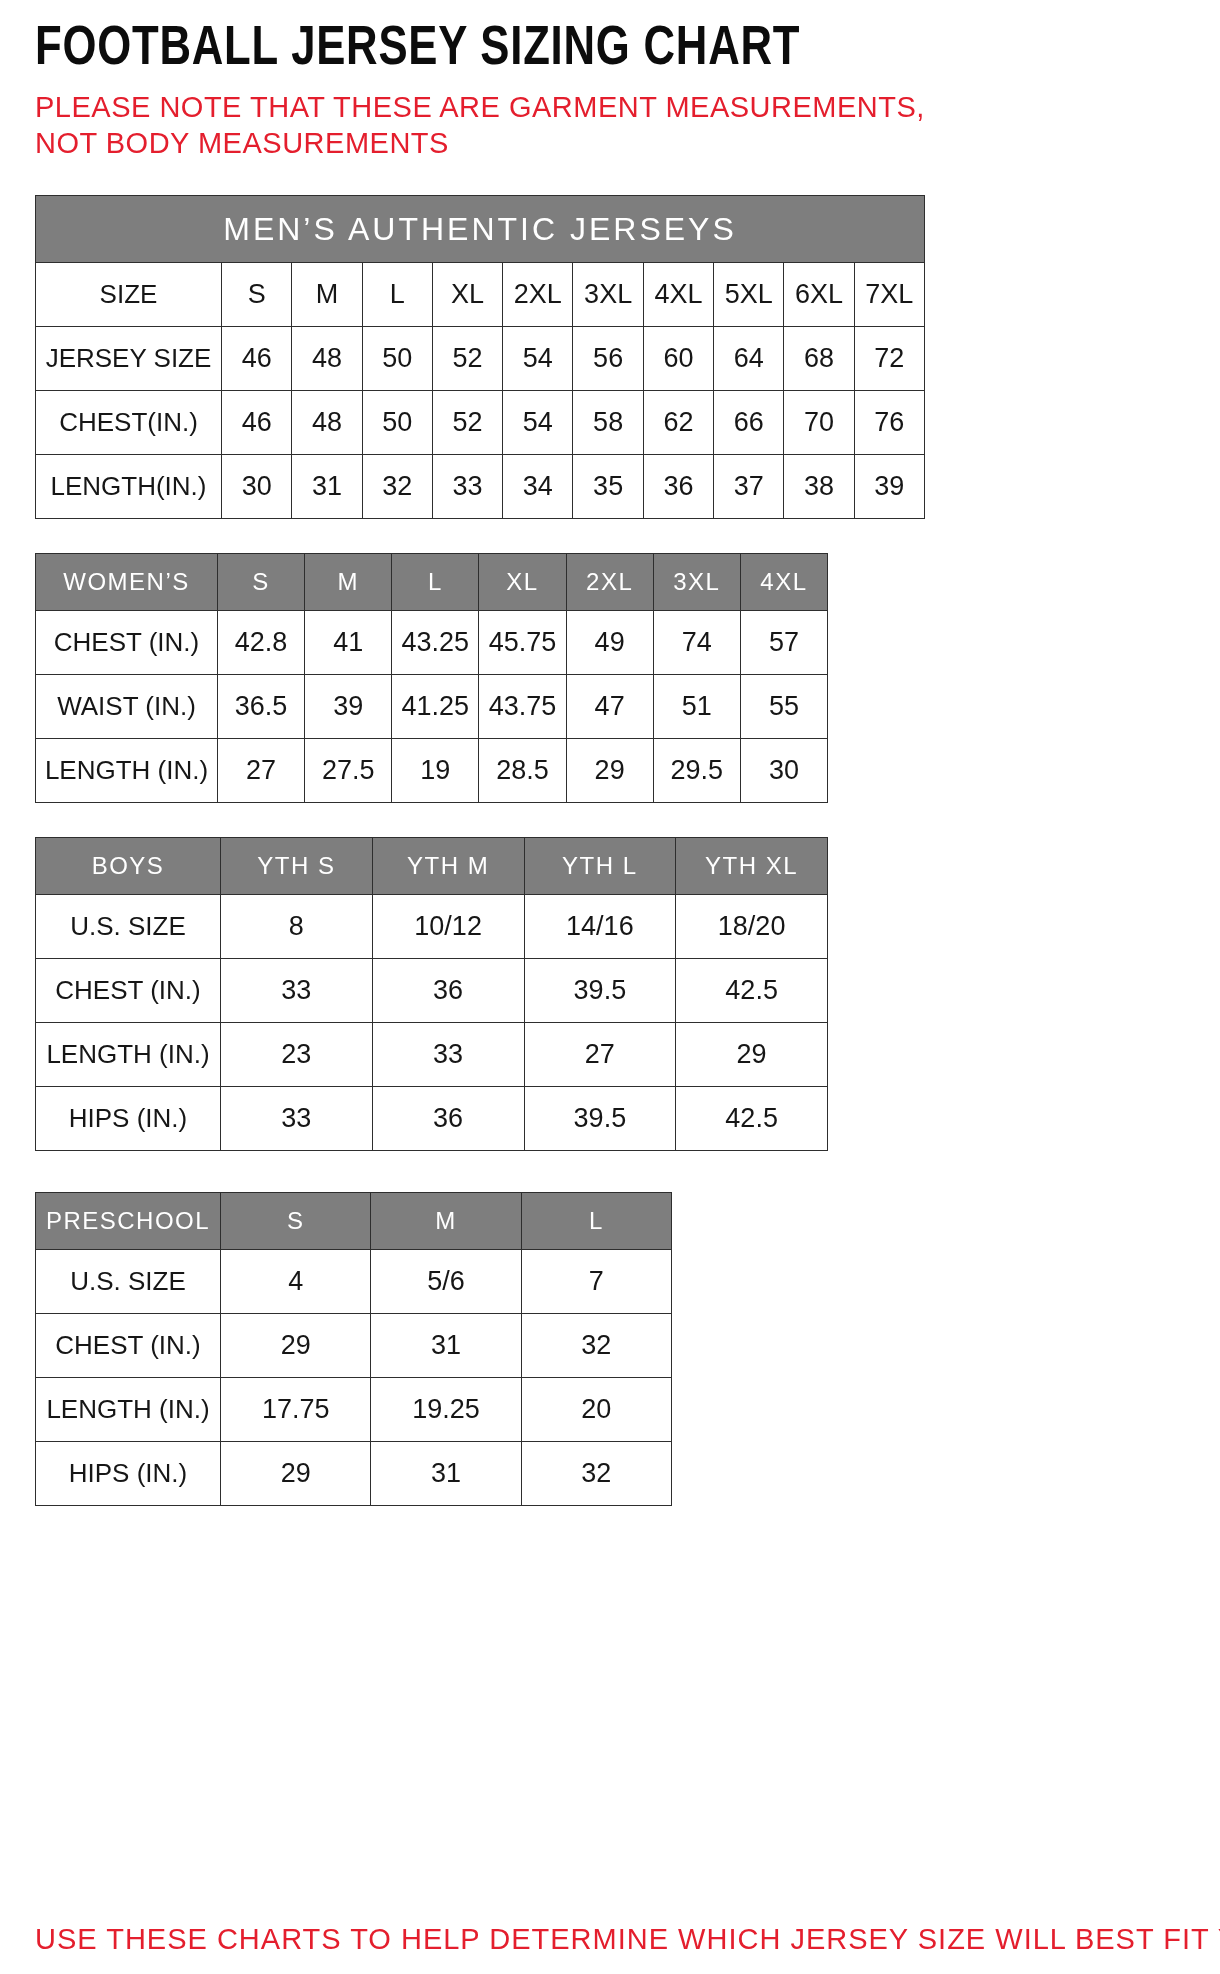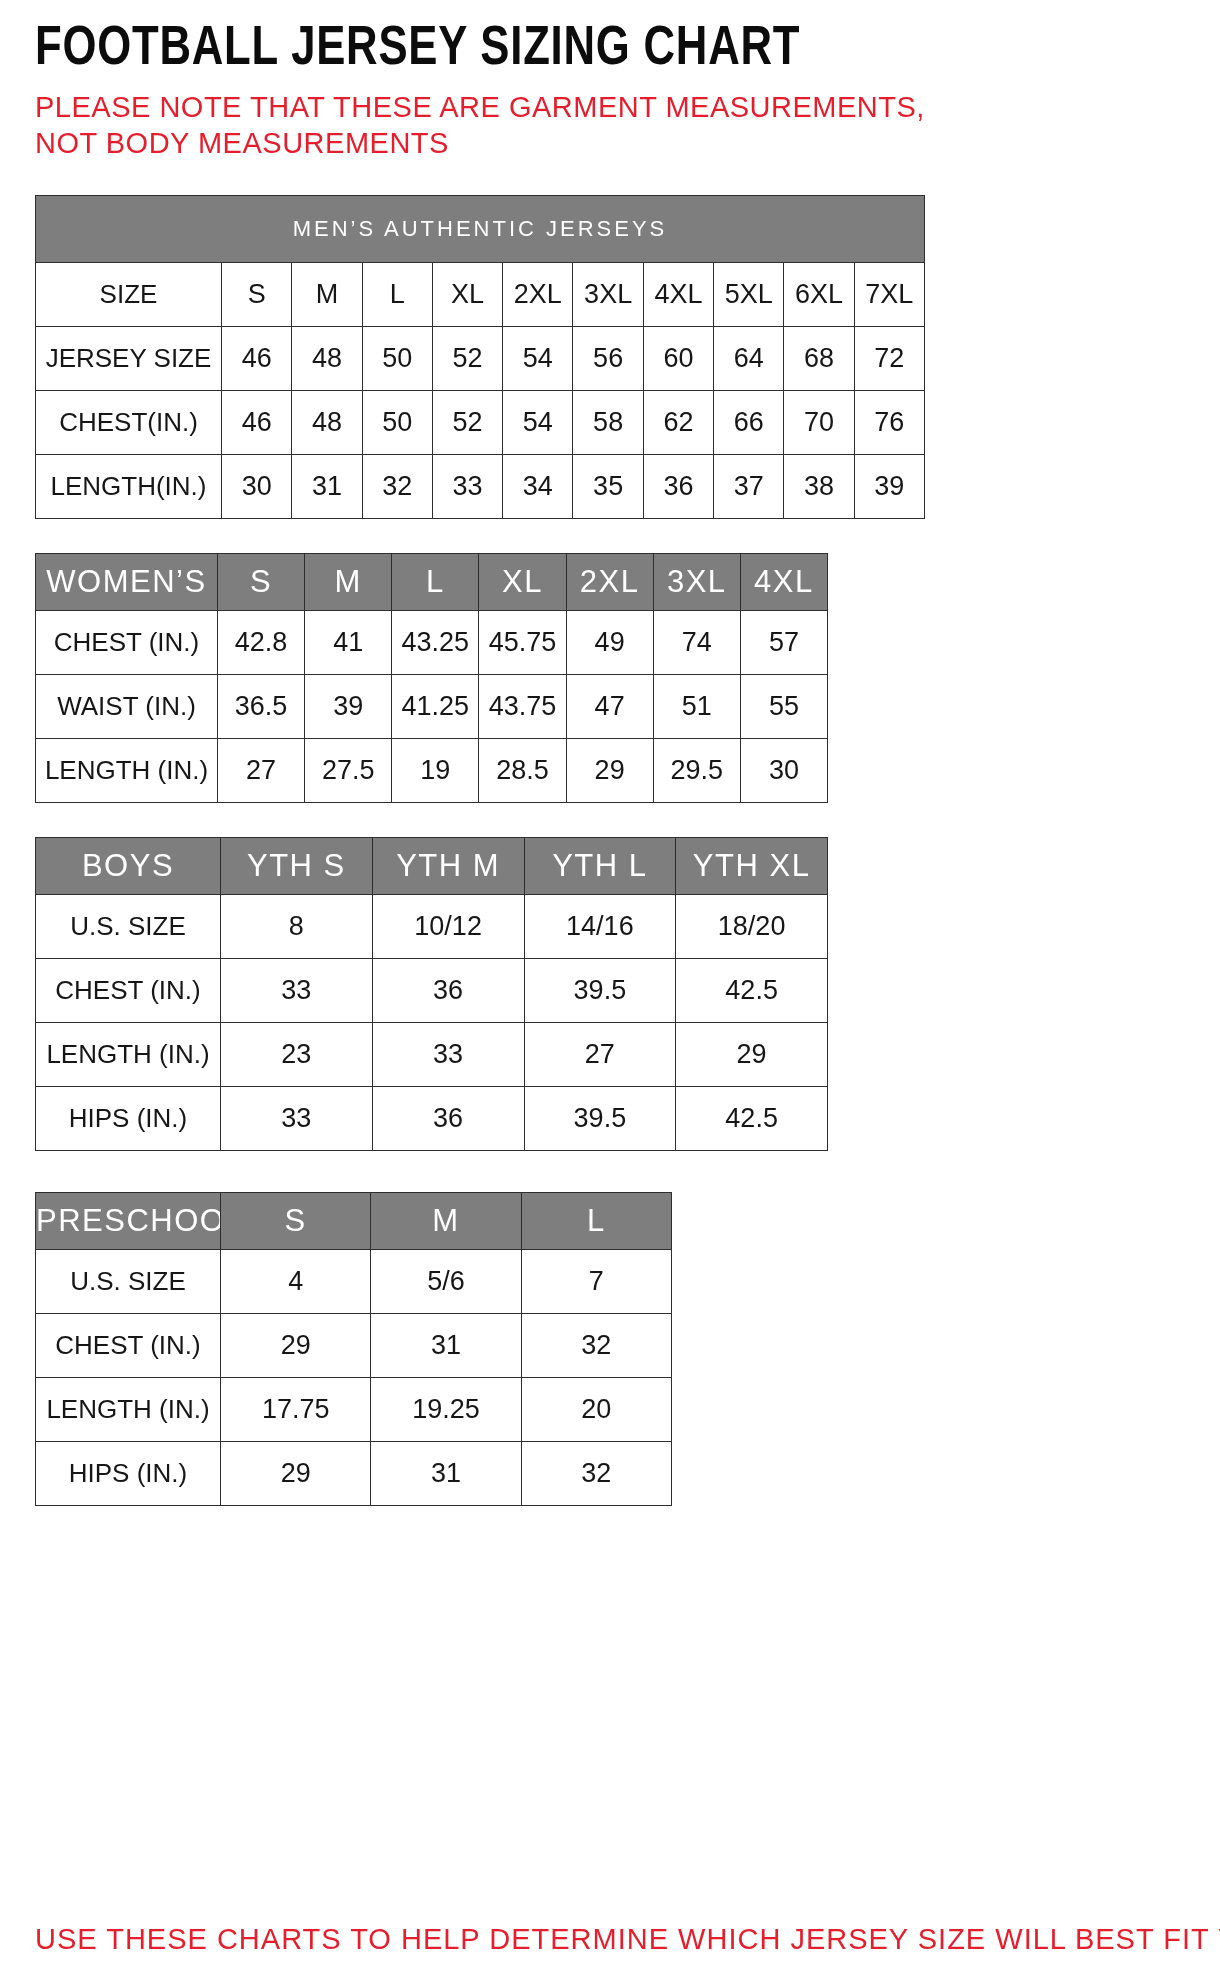--- a/index.html
+++ b/index.html
@@ -41,27 +41,27 @@
   table.sizing-table td {
     border: 1px solid #2e2e2e;
     text-align: center;
     vertical-align: middle;
     overflow: hidden;
   }
   table.sizing-table th {
     background: var(--header-gray, #7e7e7e);
     color: #ffffff;
     font-weight: normal;
-    font-size: 31px;
+    font-size: 24px;
     height: 57px;
     letter-spacing: 1.5px;
   }
   table.mens thead th.big {
     height: 67px;
-    font-size: 22px;
+    font-size: 32px;
     letter-spacing: 3px;
   }
   table.sizing-table td {
     font-size: 27px;
     height: 64px;
     color: #161616;
     line-height: 1.15;
     padding: 2px 4px;
   }
   table.sizing-table td.lbl { font-size: 26px; }

